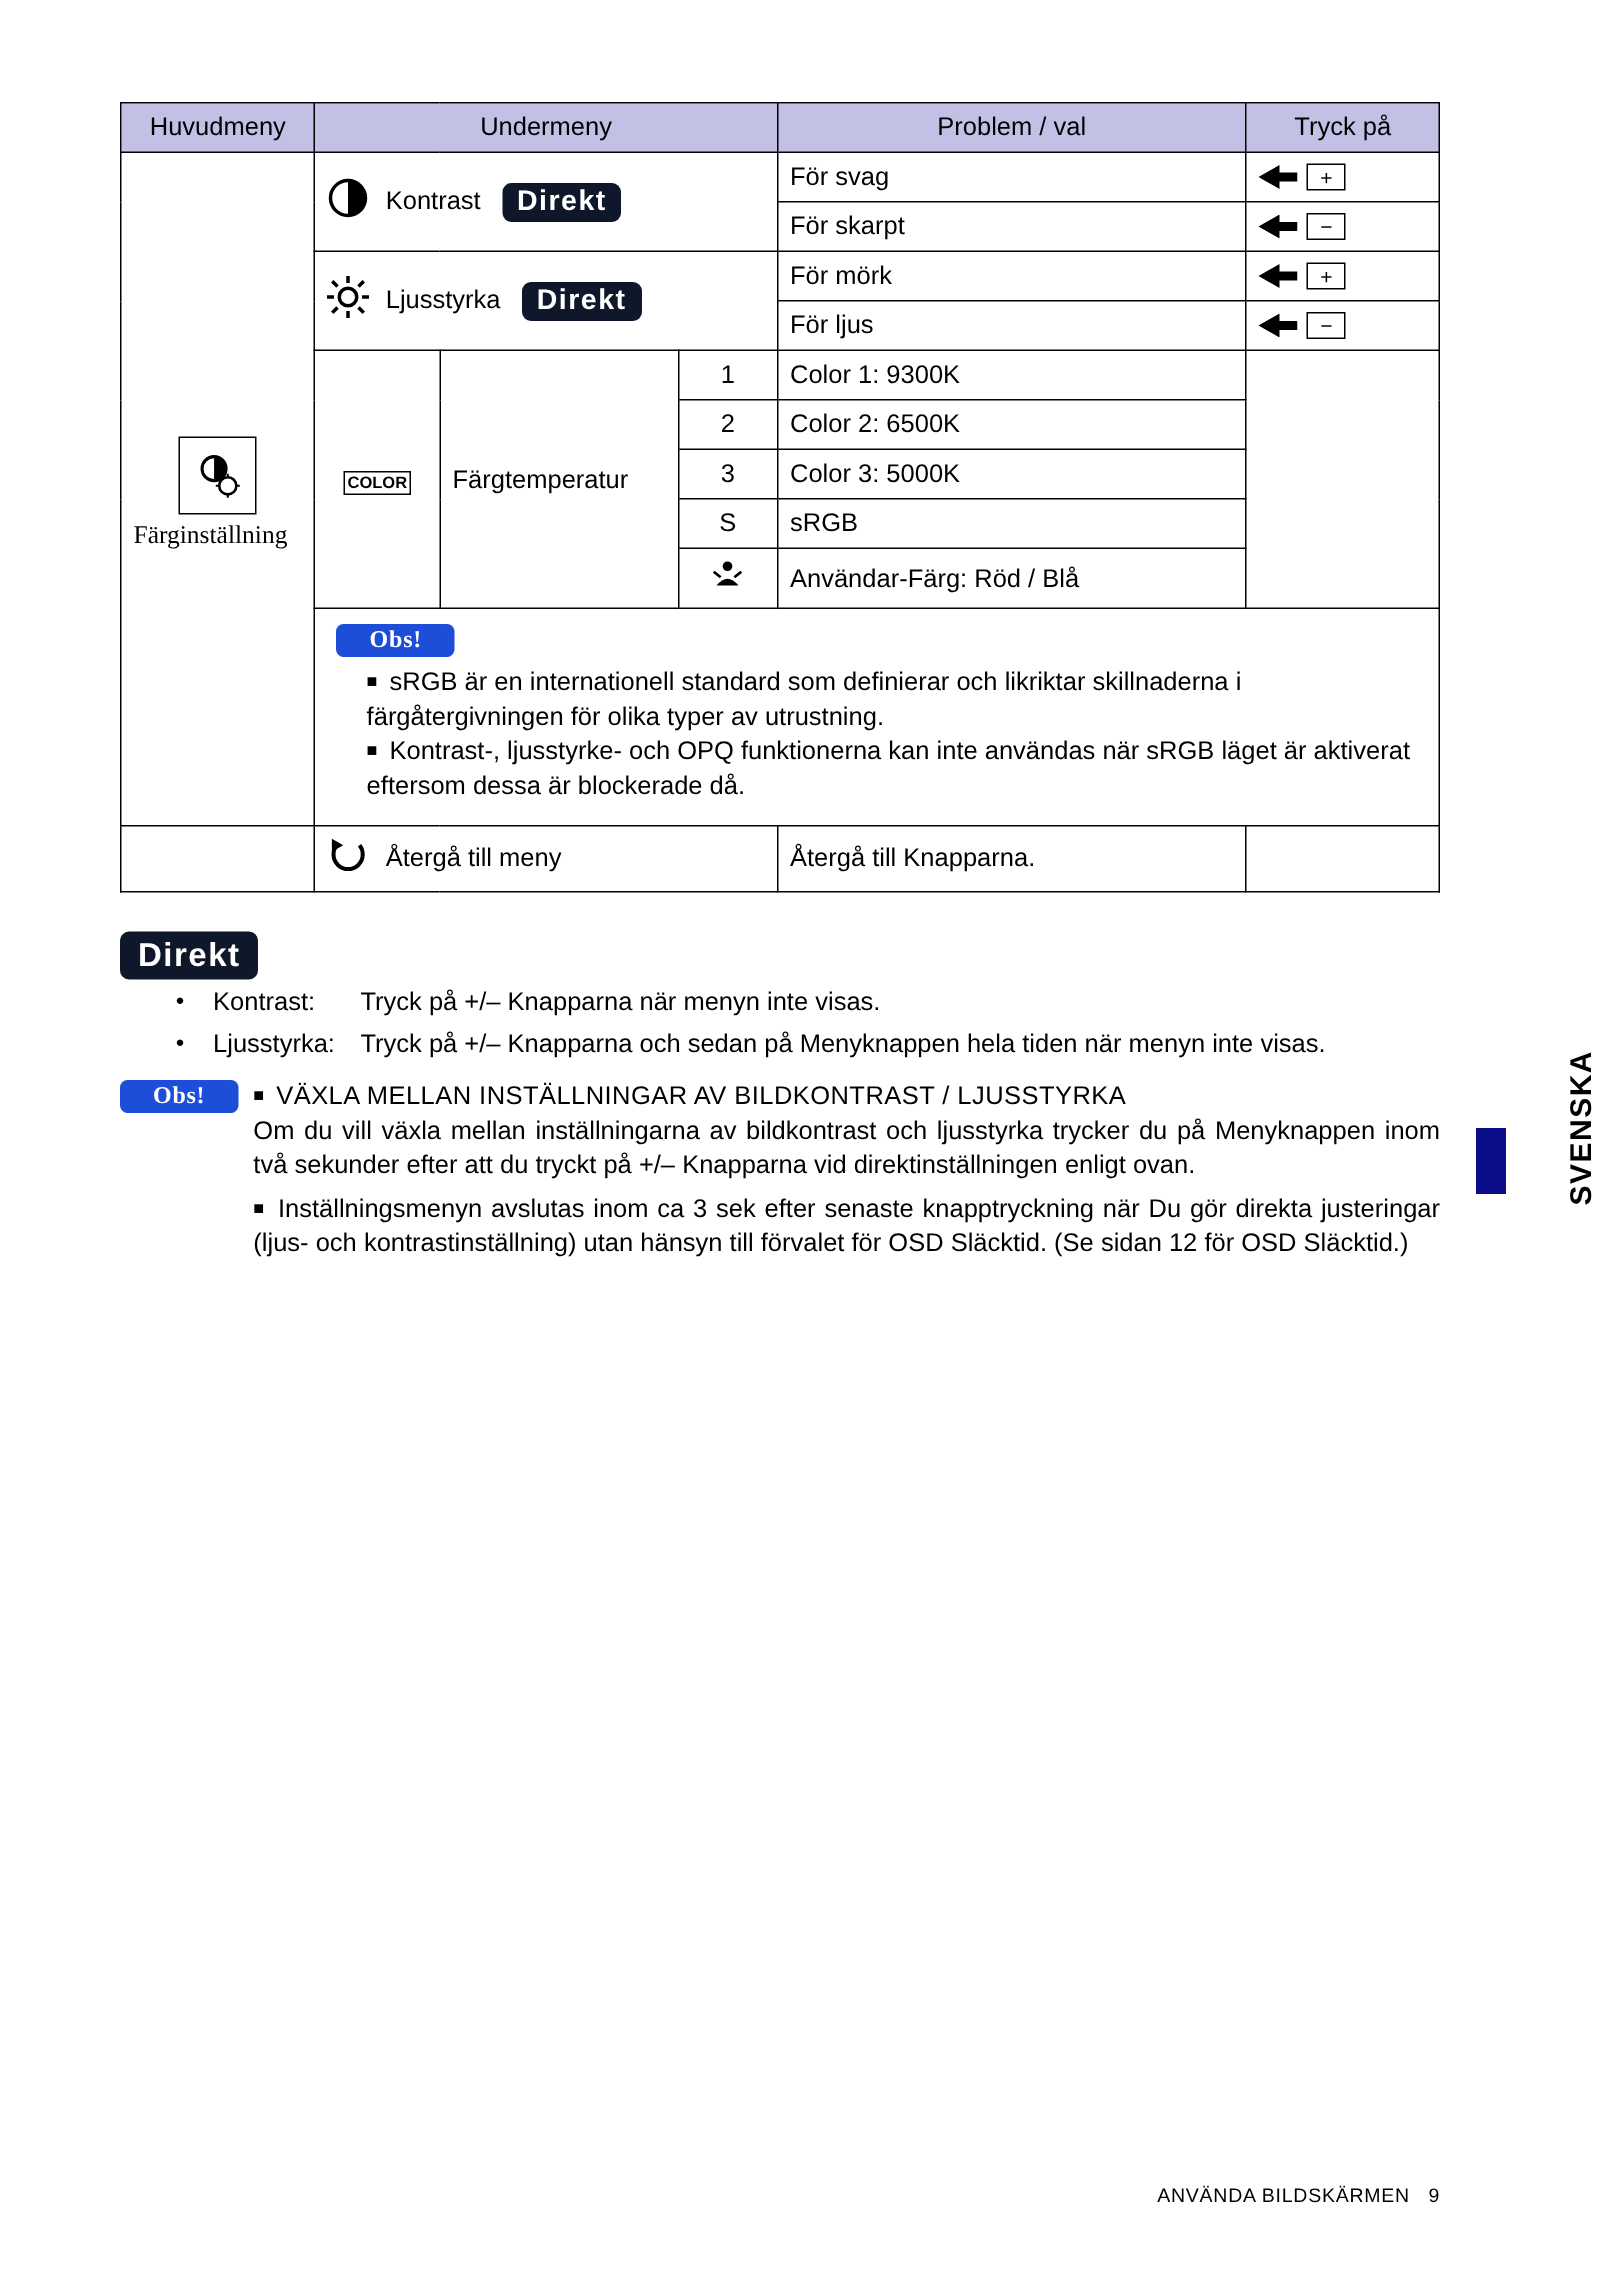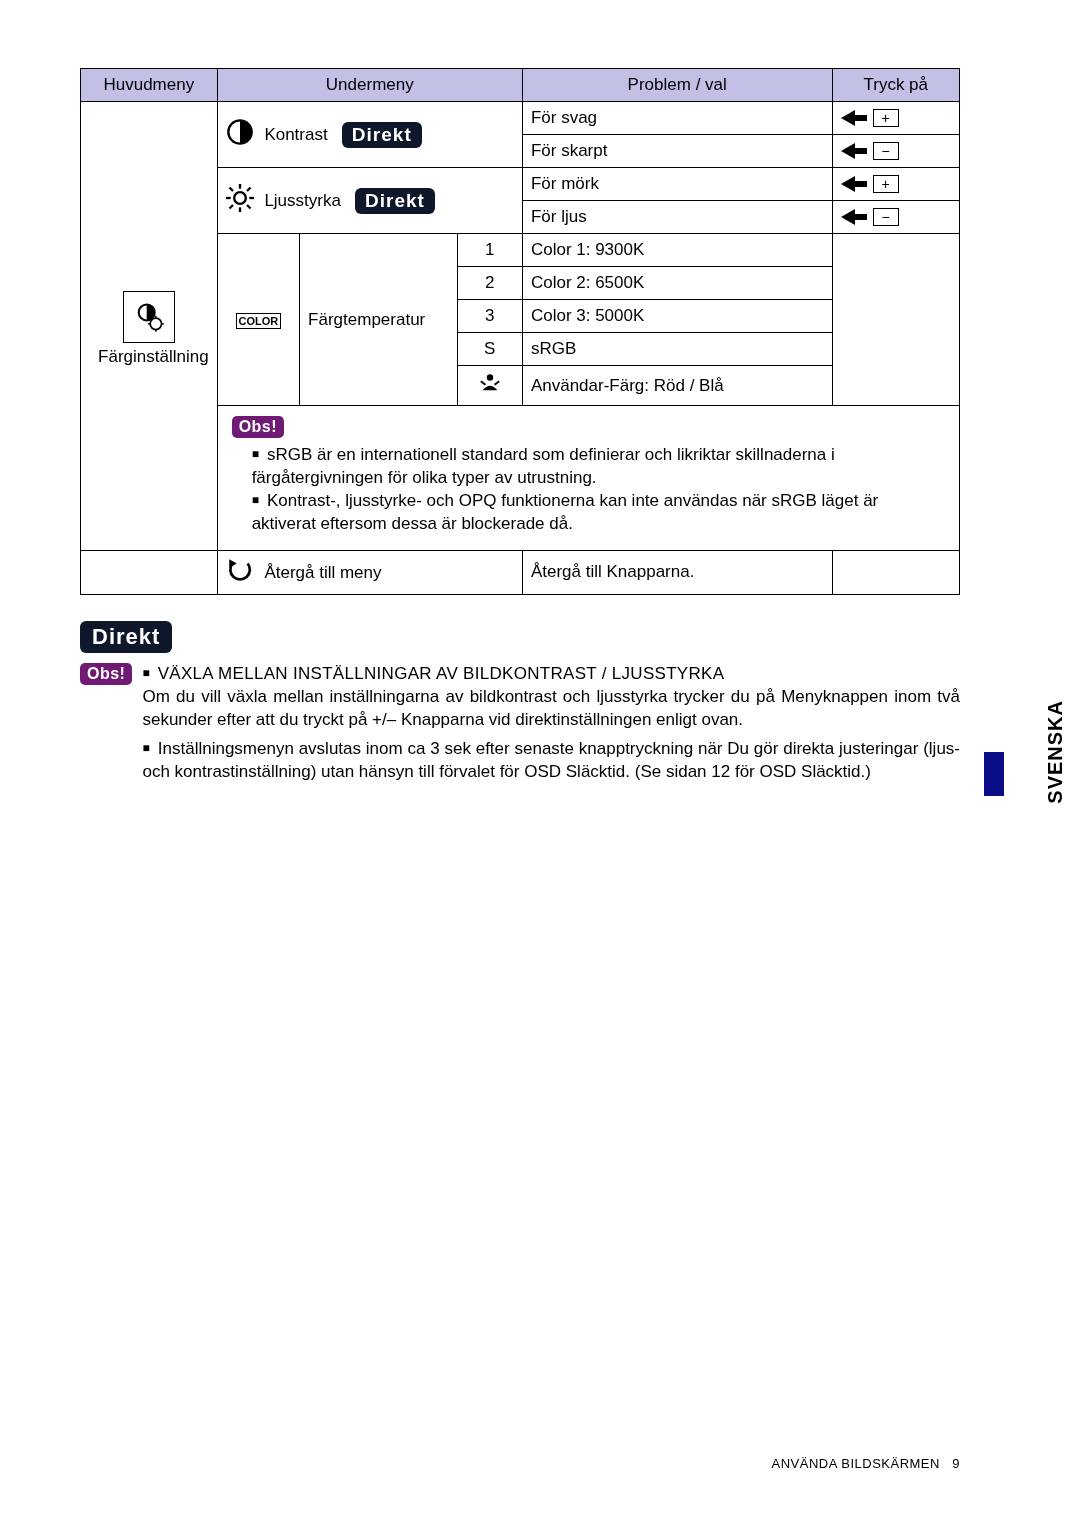--- a/index.html
+++ b/index.html
@@ -40,21 +40,21 @@
     padding: 6px 4px;
     border: 1px solid #000;
     margin-top: 34px;
   }
   table.menu td {
     border: 1px solid #000;
     font-size: 17px;
     padding: 6px 8px;
     vertical-align: middle;
   }
-  .huvud-cell { text-align: right; font-size: 15px; }
+  .huvud-cell { text-align: left; font-size: 15px; font-family: Liberation Serif, serif; }
   .huvud-icon {
     border: 1px solid #000;
     width: 50px; height: 50px;
     margin: 6px auto 4px auto;
     display:flex; align-items:center; justify-content:center;
   }
   .direkt-pill {
     background: #0f172a;
     color: #fff;
     font-weight: bold;
@@ -69,28 +69,29 @@
   .sub-label { vertical-align: middle; }
   .color-badge {
     border: 1px solid #000;
     font-size: 11px;
     font-weight: bold;
     padding: 1px 2px;
     display: inline-block;
     text-align: center;
   }
   .obs-pill {
-    background: #701a75;
+    background: #1d4ed8;
     color: #fff;
     font-weight: bold;
     font-size: 16px;
     display: inline-block;
-    padding: 2px 7px;
+    padding: 2px 22px;
     border-radius: 5px;
     letter-spacing: 0.5px;
+    font-family: Liberation Serif, serif;
   }
   .note-list { margin: 6px 0 0 20px; padding: 0; list-style: none; font-size: 17px; line-height: 1.35; }
   .note-list li::before {
     content: "■";
     font-size: 12px;
     margin-right: 8px;
     position: relative;
     top: -2px;
   }
   .direkt-header {
@@ -316,20 +317,34 @@
       <td></td>
     </tr>
   </tbody>
     </table>
 
   
   <div class="direkt-header">
     <span class="direkt-pill" style="font-size:22px;padding:3px 12px">Direkt</span>
   </div>
 
+  <table class="bullet-table">
+    <tbody>
+        <tr>
+      <td class="dot"></td>
+      <td>Kontrast:</td>
+      <td>Tryck på +/– Knapparna när menyn inte visas.</td>
+    </tr>
+    <tr>
+      <td class="dot"></td>
+      <td>Ljusstyrka:</td>
+      <td>Tryck på +/– Knapparna och sedan på Menyknappen hela tiden när menyn inte visas.</td>
+    </tr>
+  </tbody>
+    </table>
 
   <div class="obs-row">
     <span class="obs-pill" style="flex:none">Obs!</span>
     <div class="obs-content">
       <ul>
         <li>
           <span class="sq"></span><span style="letter-spacing:0.3px">VÄXLA MELLAN INSTÄLLNINGAR AV BILDKONTRAST / LJUSSTYRKA</span><br>
           <span>Om du vill växla mellan inställningarna av bildkontrast och ljusstyrka trycker du på Menyknappen inom två sekunder efter att du tryckt på +/– Knapparna vid direktinställningen enligt ovan.</span>
         </li>
         <li>

